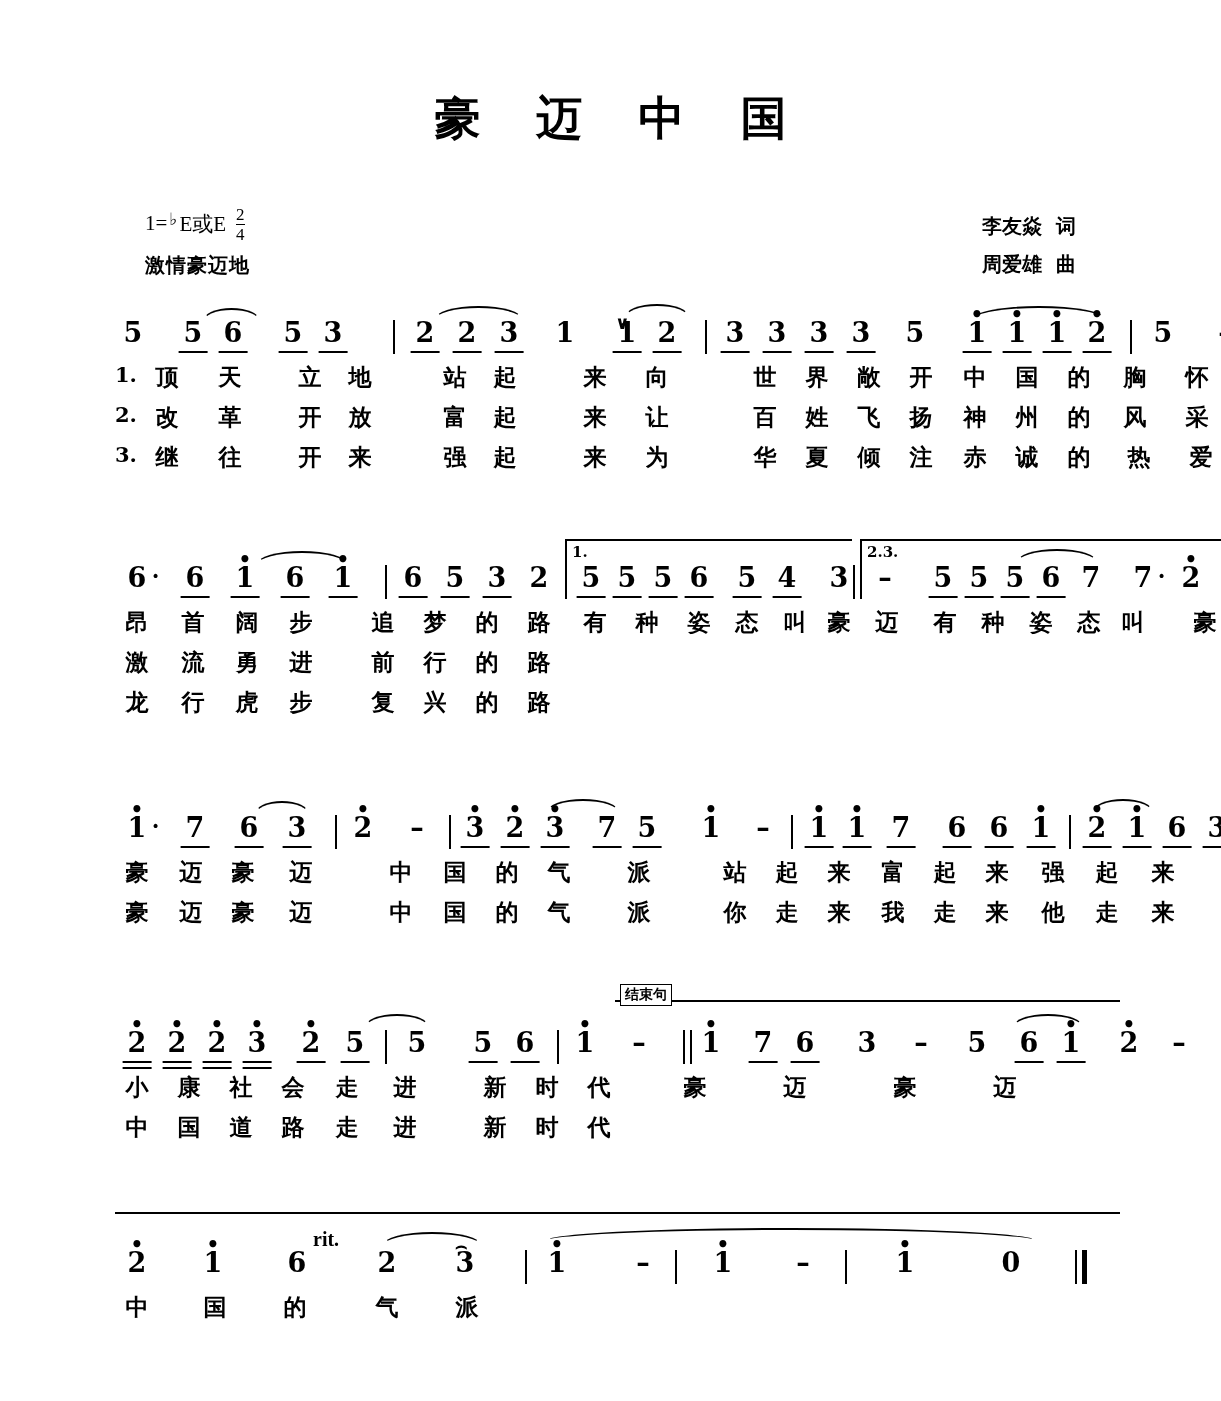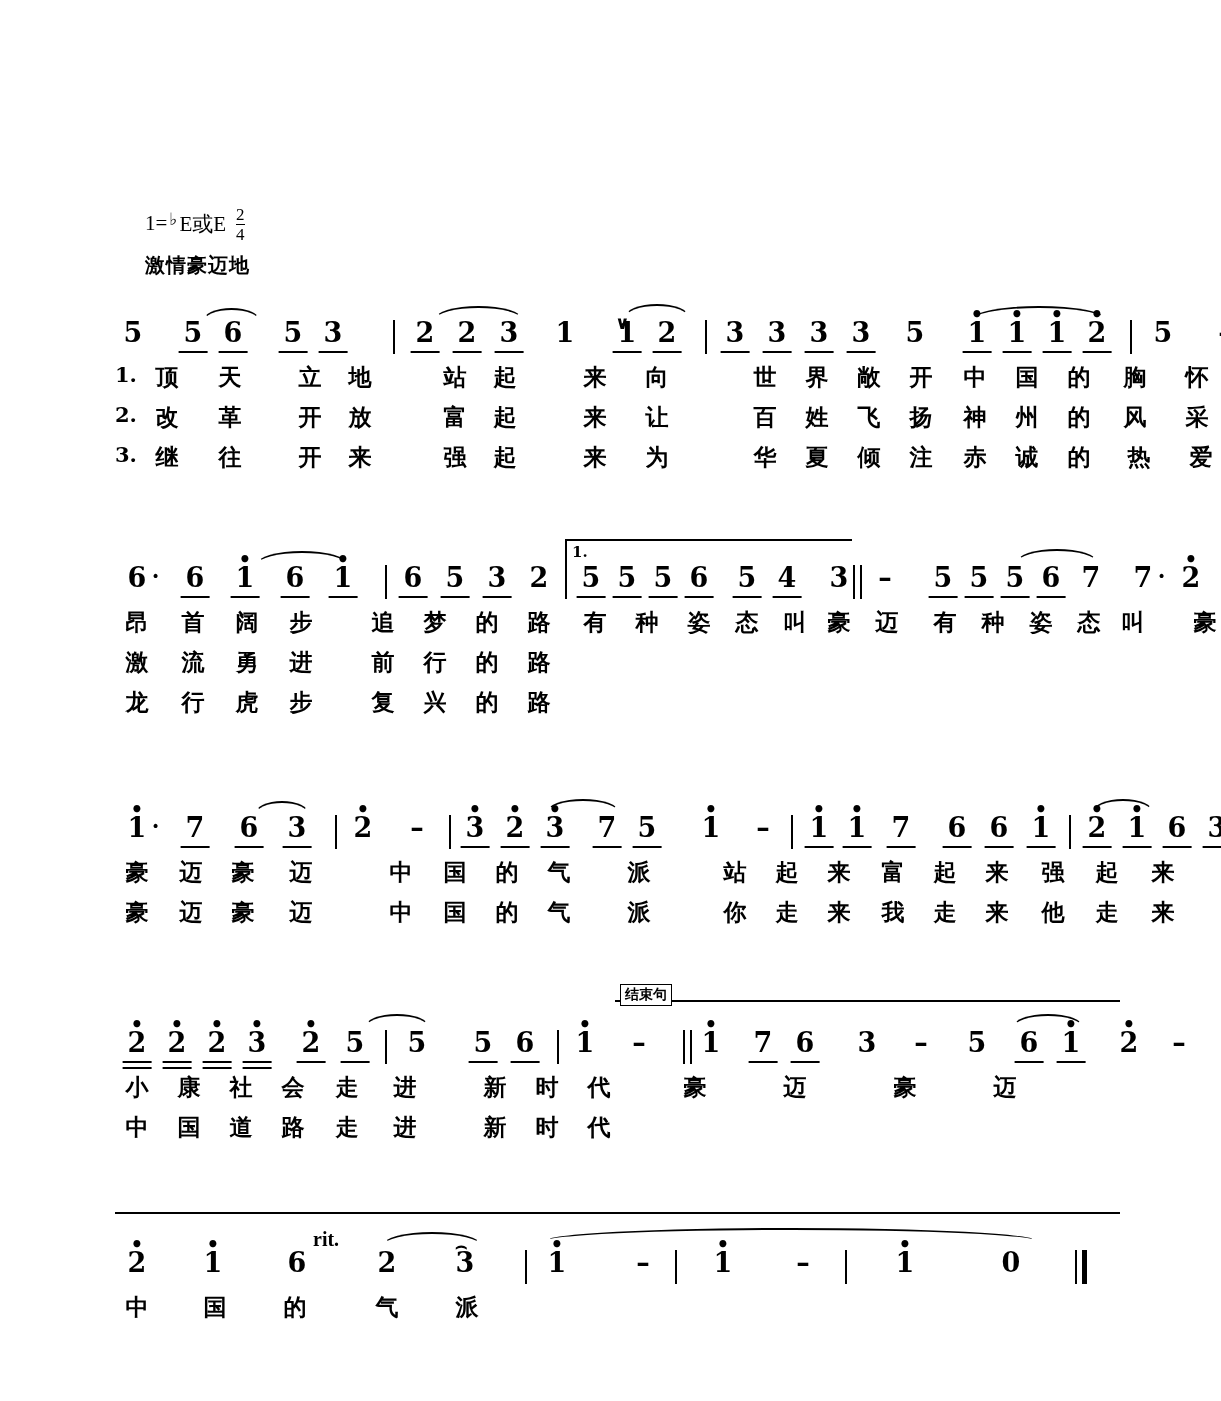--- a/index.html
+++ b/index.html
@@ -108,35 +108,40 @@
   .lnum{
     position:absolute;transform:translateX(0);
     font-family:"DejaVu Serif",serif;font-size:21px;font-weight:bold;
   }
 </style>
 </head>
 <body>
 
 <div class="sheet">
 
+  <div class="title">豪 迈 中 国</div>
 
   <div class="keyblock">
     <div class="keyline">
       <span>1=</span>
         <span class="flat">♭</span>
         <span>E或E</span>
       <span class="meter">
         <span class="num">2</span>
         <span class="den">4</span>
       </span>
     </div>
   </div>
 
   <div class="tempo">激情豪迈地</div>
 
+  <div class="credits">
+    <div><span>李友焱</span><span class="role">词</span></div>
+    <div><span>周爱雄</span><span class="role">曲</span></div>
+  </div>
 
   <div class="system" id="sys1" style="top:300px;">
     <div class="notes-row" id="n1">
         <div class="note" style="left: 18px;"><span class="g">5</span></div>
         <div class="note" style="left: 78px;"><span class="g u1">5</span></div>
         <div class="note" style="left: 118px;"><span class="g u1">6</span></div>
         <div class="note" style="left: 178px;"><span class="g u1">5</span></div>
         <div class="note" style="left: 218px;"><span class="g u1">3</span></div>
         <div class="note" style="left: 310px;"><span class="g u1">2</span></div>
         <div class="note" style="left: 352px;"><span class="g u1">2</span></div>
@@ -254,20 +259,23 @@
         <div class="note" style="left: 976px;"><span class="g">7</span></div>
         <div class="note" style="left: 1028px;"><span class="g">7<span class="augdot">·</span></span></div>
         <div class="note" style="left: 1076px;"><span class="g">2<span class="dotHigh">•</span></span></div>
         <div class="bar" style="left: 270px;"></div>
         <div class="bar" style="left: 450px;"></div>
         <div class="slur" style="left: 142px; width: 88px; top: 6px;"></div>
         <div class="slur" style="left: 902px; width: 78px; top: 4px;"></div>
         <div class="volta" style="left: 450px; width: 285px; top: -6px;">
           <span>1.</span>
         </div>
+        <div class="volta" style="left: 745px; width: 360px; top: -6px;">
+          <span>2.3.</span>
+        </div>
         <div class="dbar" style="left: 738px; width: 12px;">
           <i style="left: 0px;"></i>
           <i style="left: 7px;"></i>
         </div>
       </div>
     <div class="lyrics" id="l2">
         <div class="lyric-line">
           <span class="lw" style="left: 22px;">昂</span>
           <span class="lw" style="left: 78px;">首</span>
           <span class="lw" style="left: 132px;">阔</span>

